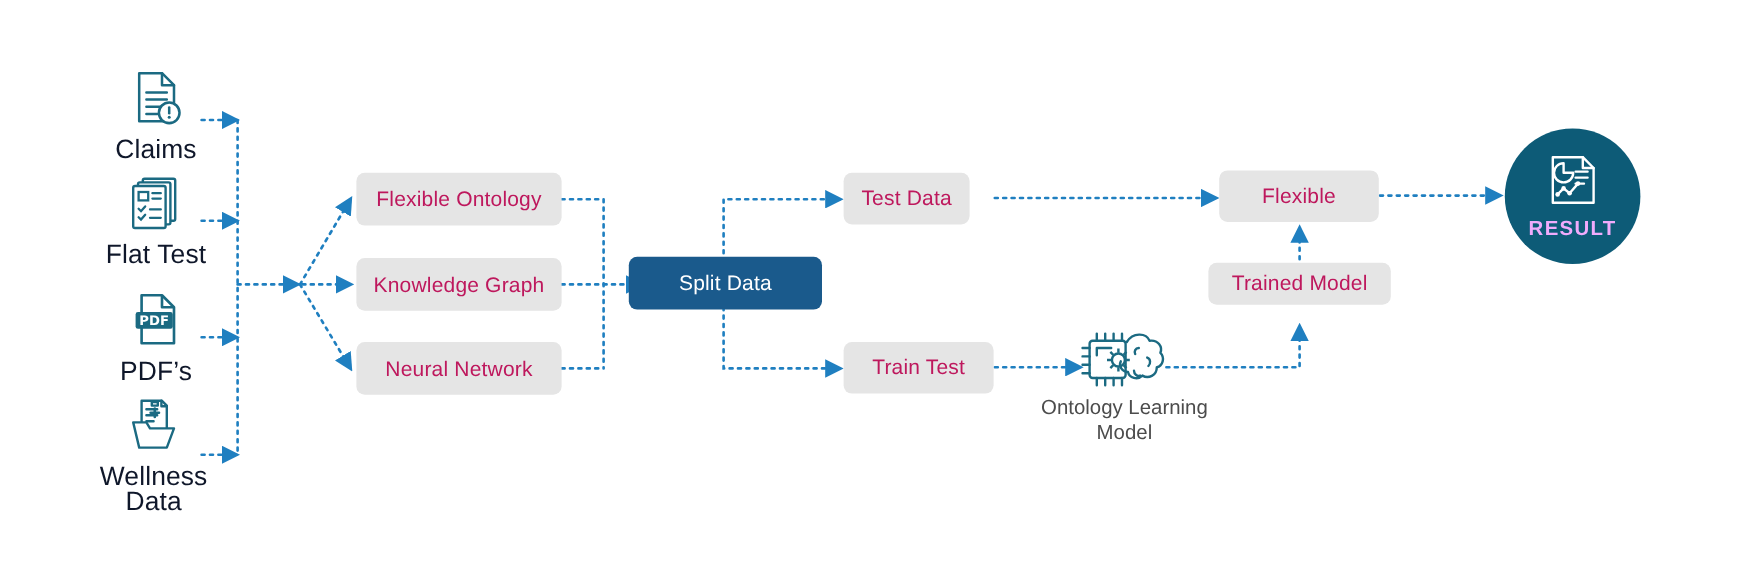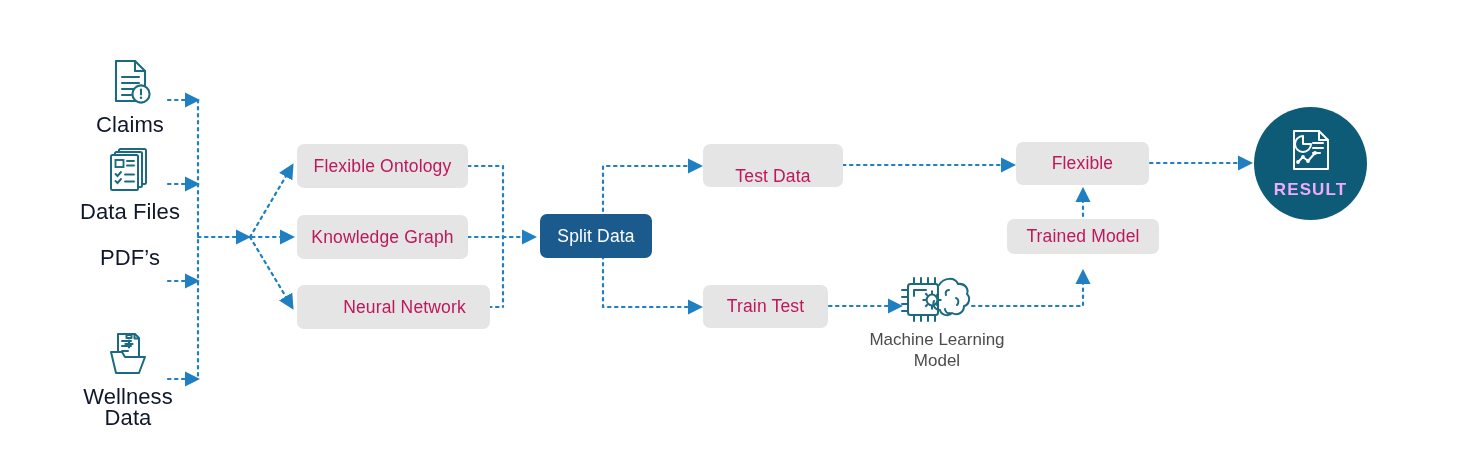--- a/index.html
+++ b/index.html
@@ -101,24 +101,34 @@
         <g fill="none" stroke="#1b6a82" stroke-width="1.9" stroke-linecap="round">
           <rect x="9.5" y="15" width="8" height="7"></rect>
           <path d="M21,16 H28 M21,20.5 H28"></path>
           <path d="M9.5,29 l2,2 l3.5,-4"></path>
           <path d="M19,29.5 H28"></path>
           <path d="M9.5,36 l2,2 l3.5,-4"></path>
           <path d="M19,36.5 H28"></path>
         </g>
       </svg>
     </span>
-    <span class="cap">Data Files</span>
+    <span class="cap">Flat Test</span>
   </div>
 
   <div class="src" style="left:75px;top:243px;">
+    <span class="ico">
+      <svg width="44" height="48" viewBox="0 0 44 48">
+        <g fill="none" stroke="#1b6a82" stroke-width="2.2" stroke-linejoin="round">
+          <path d="M10,3 H27 L37,13 V43 H10 Z"></path>
+          <path d="M27,3 V13 H37"></path>
+        </g>
+        <rect x="5" y="17" width="31" height="14" rx="2" fill="#1b6a82"></rect>
+        <text x="20.5" y="28" font-family="DejaVu Sans, sans-serif" font-size="11" font-weight="bold" fill="#ffffff" text-anchor="middle">PDF</text>
+      </svg>
+    </span>
     <span class="cap">PDF’s</span>
   </div>
 
   <div class="src" style="left:73px;top:330px;">
     <span class="ico">
       <svg width="46" height="46" viewBox="0 0 46 46">
         <g fill="none" stroke="#1b6a82" stroke-width="2" stroke-linejoin="round" stroke-linecap="round">
           <path d="M13,4 H30 L34,8 V30 H13 Z"></path>
           <path d="M17,11 h9 M17,16 h9 M17,21 h6"></path>
           <path d="M29.5,4 v4.5 h4.5"></path>
@@ -131,29 +141,29 @@
     <span class="cap">Wellness</span>
     <span class="cap" style="margin-top:0;text-align:center;">Data</span>
   </div>
 
   <div class="pill gray" style="left:297px;top:144px;width:171px;height:44px;">
     <span>Flexible Ontology</span>
   </div>
   <div class="pill gray" style="left:297px;top:215px;width:171px;height:44px;">
     <span>Knowledge Graph</span>
   </div>
-  <div class="pill gray" style="left:297px;top:285px;width:171px;height:44px;padding-left:22px;">
+  <div class="pill gray" style="left:297px;top:285px;width:171px;height:44px;">
     <span>Neural Network</span>
   </div>
 
-  <div class="pill blue" style="left:540px;top:214px;width:112px;height:44px;">
+  <div class="pill blue" style="left:524px;top:214px;width:161px;height:44px;">
     <span>Split Data</span>
   </div>
 
-  <div class="pill gray" style="left:703px;top:144px;width:140px;height:43px;align-items:flex-end;">
+  <div class="pill gray" style="left:703px;top:144px;width:105px;height:43px;">
     <span>Test Data</span>
   </div>
   <div class="pill gray" style="left:703px;top:285px;width:125px;height:43px;">
     <span>Train Test</span>
   </div>
 
   <div class="mlgroup" style="left:837px;top:276px;">
     <span class="ico">
       <svg width="72" height="52" viewBox="0 0 72 52">
         <g fill="none" stroke="#1b6a82" stroke-width="2" stroke-linejoin="round" stroke-linecap="round">
@@ -166,21 +176,21 @@
                    c-4,4 -11,2 -12,-3 c-5,0 -8,-5 -6,-9"></path>
           <path d="M48,14 c-3,0 -4,3 -3,5 M55,22 c3,1 3,5 1,7 M44,33 c0,3 3,5 5,4"></path>
         </g>
         <g fill="none" stroke="#1b6a82" stroke-width="2" stroke-linejoin="round">
           <circle cx="31" cy="24" r="5.4"></circle>
           <path d="M31,14.5 v3.4 M31,30.1 v3.4 M21.5,24 h3.4 M37.1,24 h3.4
                    M24.3,17.3 l2.4,2.4 M35.3,28.3 l2.4,2.4 M37.7,17.3 l-2.4,2.4 M26.7,28.3 l-2.4,2.4"></path>
         </g>
       </svg>
     </span>
-    <span class="cap">Machine Learning</span>
+    <span class="cap">Ontology Learning</span>
     <span class="cap" style="margin-top:0;">Model</span>
   </div>
 
   <div class="pill gray" style="left:1016px;top:142px;width:133px;height:43px;">
     <span>Flexible</span>
   </div>
   <div class="pill gray" style="left:1007px;top:219px;width:152px;height:35px;">
     <span>Trained Model</span>
   </div>
 

